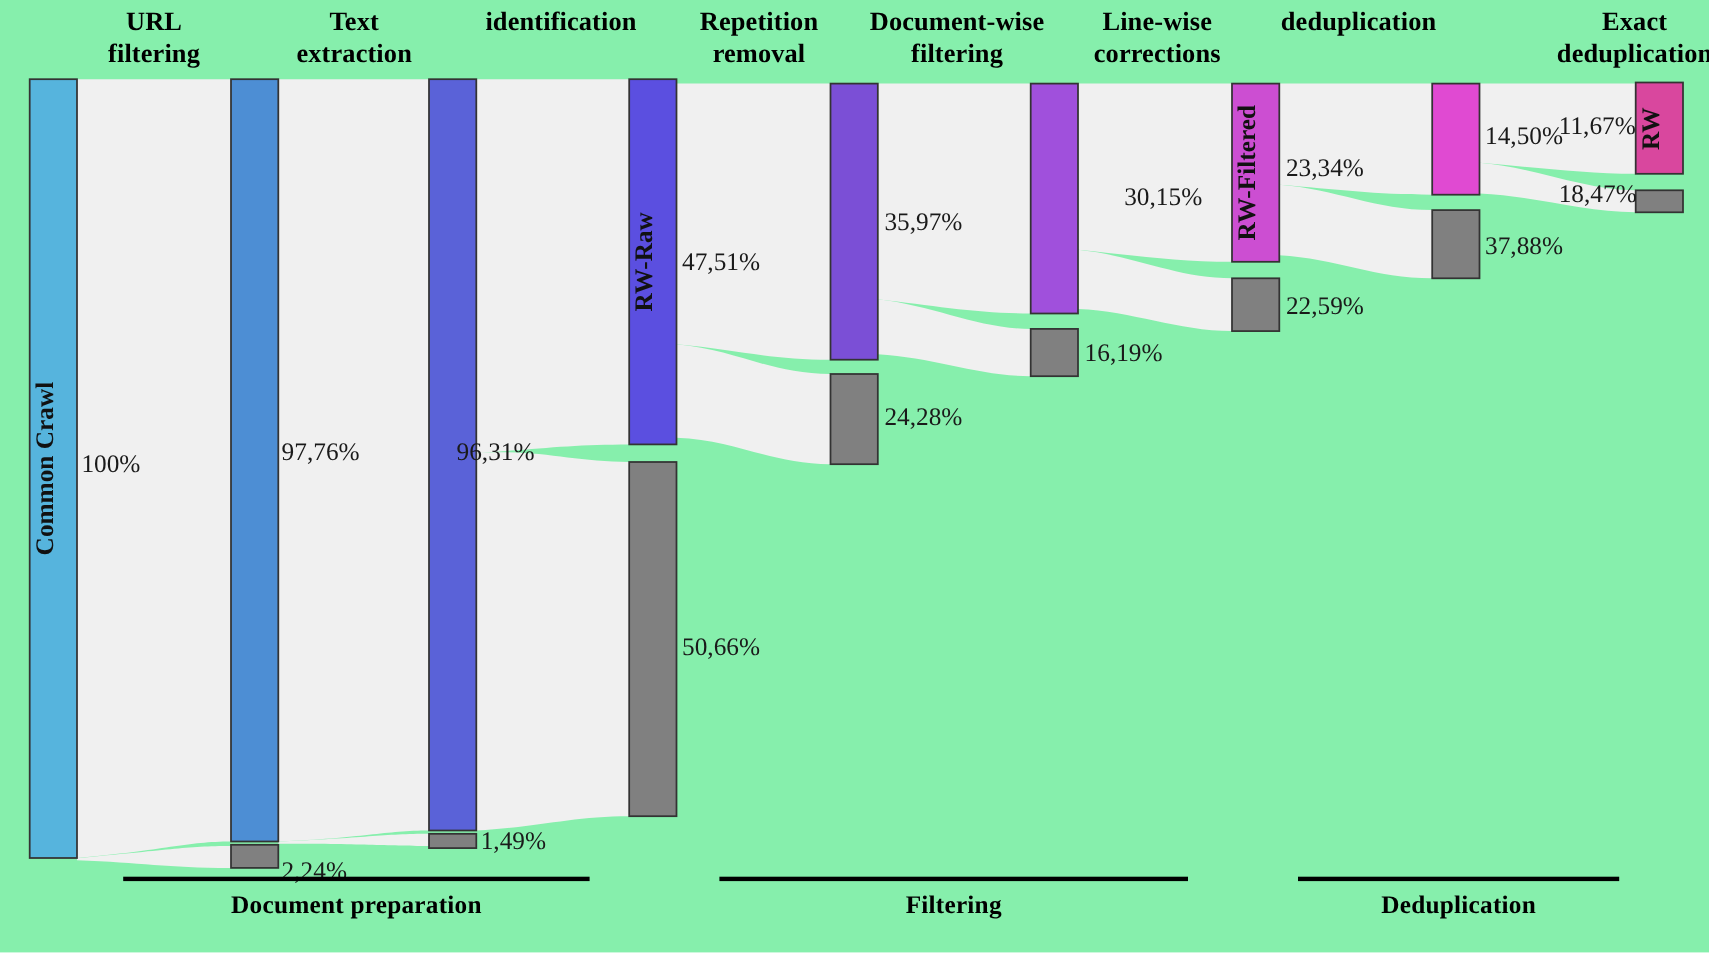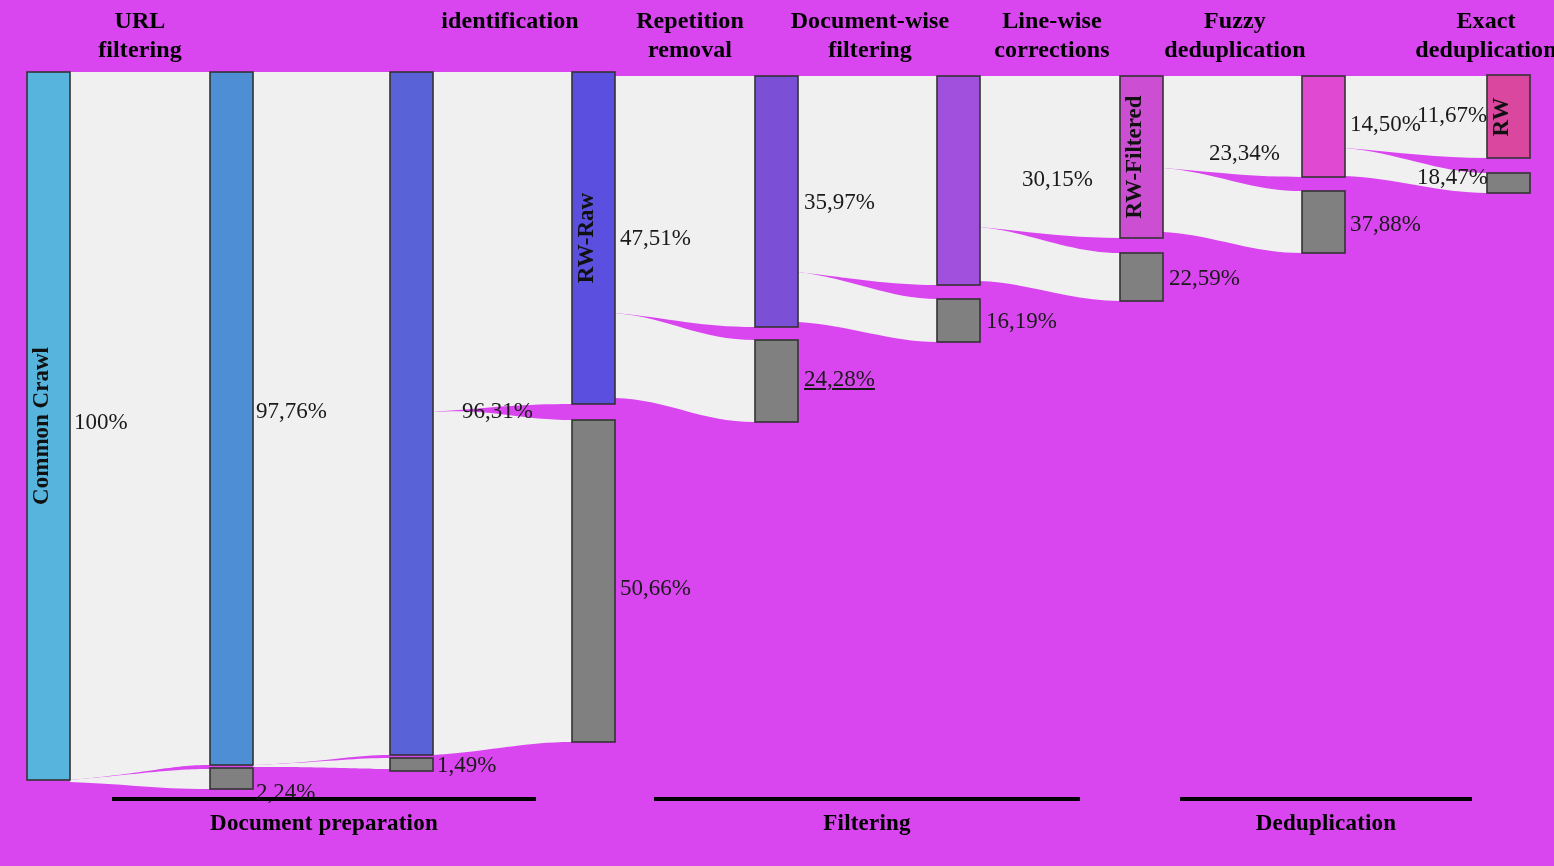--- a/index.html
+++ b/index.html
@@ -9,21 +9,21 @@
   }
   body {
     font-family: "Liberation Serif", "DejaVu Serif", serif;
     color: #000000;
   }
   #stage {
     position: relative;
     width: 1554px;
     height: 866px;
     overflow: hidden;
-    background: #d946ef;
+    background: #86efac;
   }
   .stage-title {
     position: absolute;
     text-align: center;
     font-weight: bold;
     font-size: 24px;
     line-height: 1.22;
     color: #000;
     letter-spacing: 0.1px;
   }
@@ -66,37 +66,40 @@
 </style>
 </head>
 <body>
 
 <div id="stage">
 
   <div class="stage-title" style="left:70px; top:6px; width:140px;">
     <div>URL</div>
     <div>filtering</div>
   </div>
+  <div class="stage-title" style="left:246px; top:6px; width:152px;">
+    <div>Text</div>
+    <div>extraction</div>
+  </div>
   <div class="stage-title" style="left:414px; top:6px; width:192px;">
     <div>identification</div>
   </div>
   <div class="stage-title" style="left:604px; top:6px; width:172px;">
     <div>Repetition</div>
     <div>removal</div>
   </div>
   <div class="stage-title" style="left:768px; top:6px; width:204px;">
     <div>Document-wise</div>
     <div>filtering</div>
   </div>
   <div class="stage-title" style="left:962px; top:6px; width:180px;">
     <div>Line-wise</div>
     <div>corrections</div>
   </div>
   <div class="stage-title" style="left:1134px; top:6px; width:202px;">
-    <div>Fuzzy</div>
     <div>deduplication</div>
   </div>
   <div class="stage-title" style="left:1384px; top:6px; width:204px;text-align:center;">
     <div>Exact</div>
     <div>deduplication</div>
   </div>
 
   <svg id="sankey" viewBox="0 0 1554 866">
 
     <g>
@@ -166,33 +169,33 @@
       <text class="node-label-v" x="593" y="238" text-anchor="middle" transform="rotate(-90 593 238)">RW-Raw</text>
       <text class="node-label-v" x="1141" y="157" text-anchor="middle" transform="rotate(-90 1141 157)">RW-Filtered</text>
       <text class="node-label-v" x="1508" y="117" text-anchor="middle" transform="rotate(-90 1508 117)">RW</text>
     </g>
   </svg>
 
   <div class="pct-label" style="left:74px; top:409px;">100%</div>
   <div class="pct-label" style="left:256px; top:398px;">97,76%</div>
   <div class="pct-label" style="left:256px; top:779px;">2,24%</div>
 
-  <div class="pct-label" style="left:462px; top:398px;">96,31%</div>
+  <div class="pct-label" style="left:415px; top:398px;">96,31%</div>
   <div class="pct-label" style="left:437px; top:752px;">1,49%</div>
 
   <div class="pct-label" style="left:620px; top:225px;">47,51%</div>
   <div class="pct-label" style="left:620px; top:575px;">50,66%</div>
 
   <div class="pct-label" style="left:804px; top:189px;">35,97%</div>
-  <div class="pct-label" style="left:804px; top:366px;text-decoration:underline;">24,28%</div>
+  <div class="pct-label" style="left:804px; top:366px;">24,28%</div>
 
   <div class="pct-label" style="left:986px; top:166px;margin-left:36px;">30,15%</div>
   <div class="pct-label" style="left:986px; top:308px;">16,19%</div>
 
-  <div class="pct-label" style="left:1169px; top:140px;margin-left:40px;">23,34%</div>
+  <div class="pct-label" style="left:1169px; top:140px;">23,34%</div>
   <div class="pct-label" style="left:1169px; top:265px;">22,59%</div>
 
   <div class="pct-label" style="left:1350px; top:111px;">14,50%</div>
   <div class="pct-label" style="left:1350px; top:211px;">37,88%</div>
 
   <div class="pct-label" style="left:1417px; top:102px;">11,67%</div>
   <div class="pct-label" style="left:1417px; top:164px;">18,47%</div>
 
   <div class="phase" style="left:112px; top:797px; width:424px;">
     <div class="phase-rule"></div>

